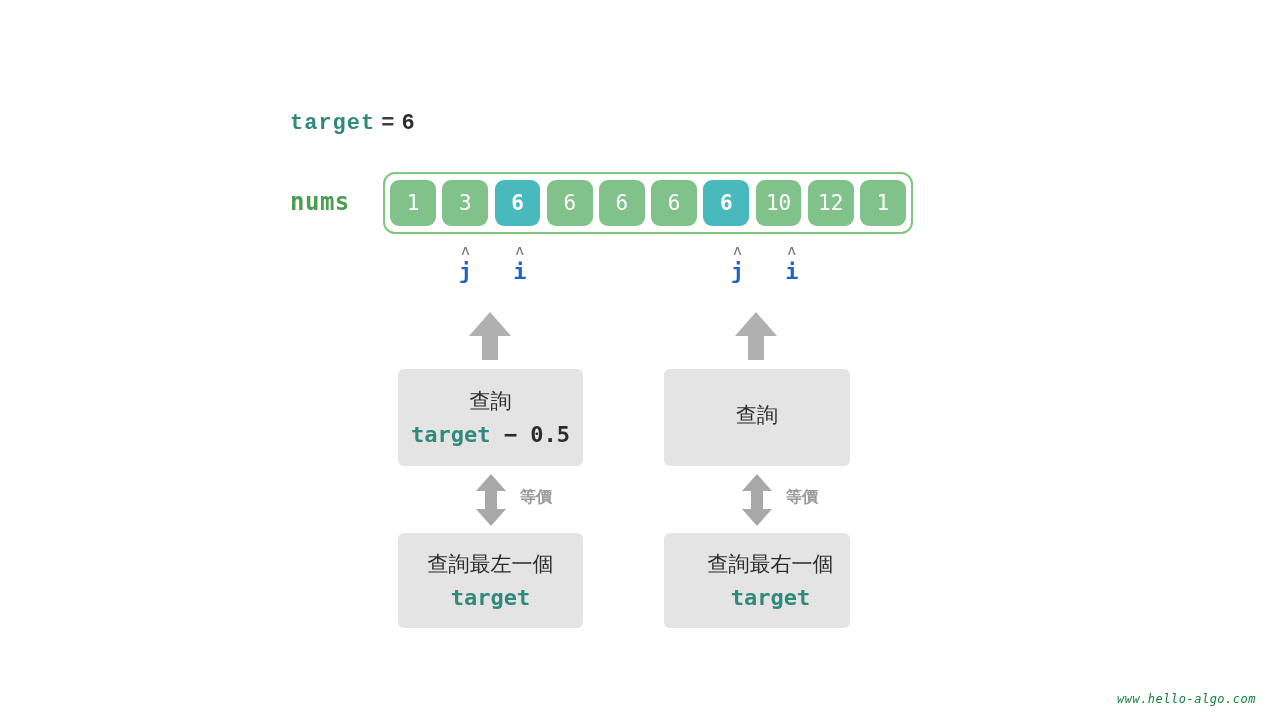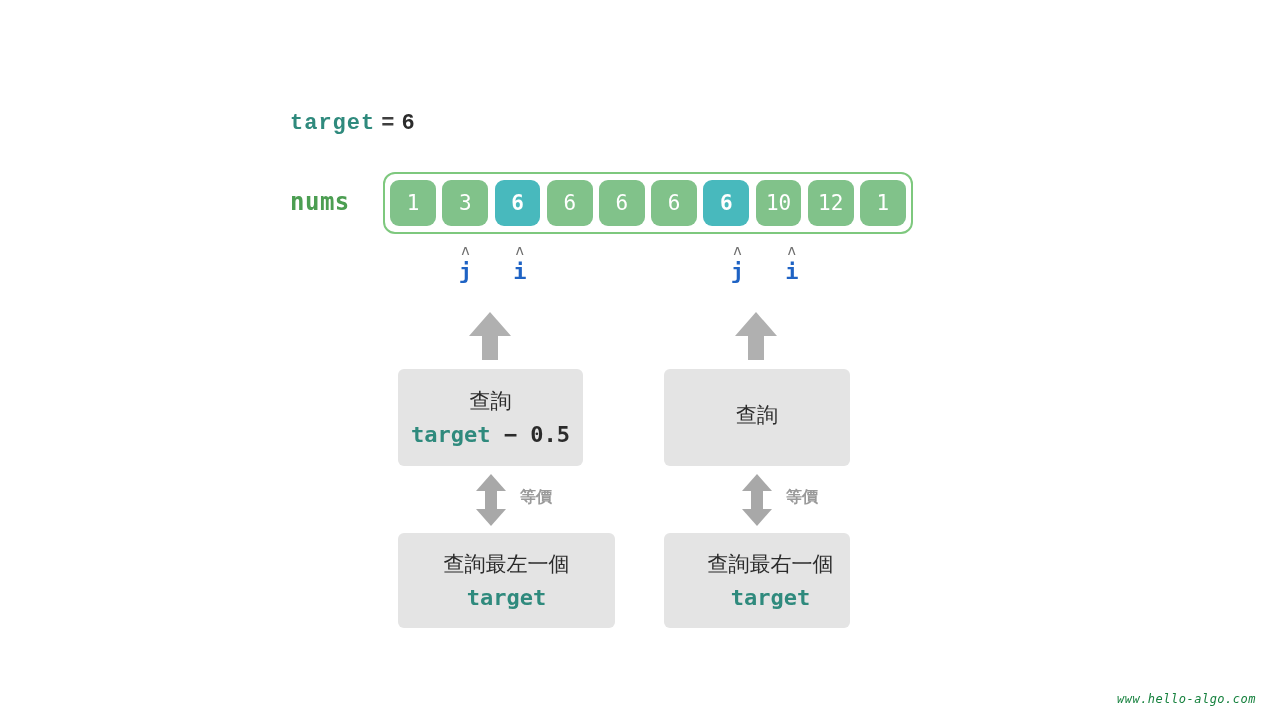--- a/index.html
+++ b/index.html
@@ -253,21 +253,21 @@
   </div>
 </div>
 
 <div class="dbl-arrow" style="left:476px; top:474px;">
   <div class="up-head"></div>
   <div class="bar"></div>
   <div class="down-head"></div>
 </div>
 <div class="equiv-label" style="left:520px; top:487px;">等價</div>
 
-<div class="box" id="left-result-box" style="left:398px; top:533px; width:217px; height:95px;">
+<div class="box" id="left-result-box" style="left:398px; top:533px; width:185px; height:95px;">
   <div class="line1">查詢最左一個</div>
   <div class="line2">
     <span class="kw">target</span>
   </div>
 </div>
 
 <div class="up-arrow" style="left:735px; top:312px;">
   <div class="head"></div>
   <div class="shaft"></div>
 </div>

